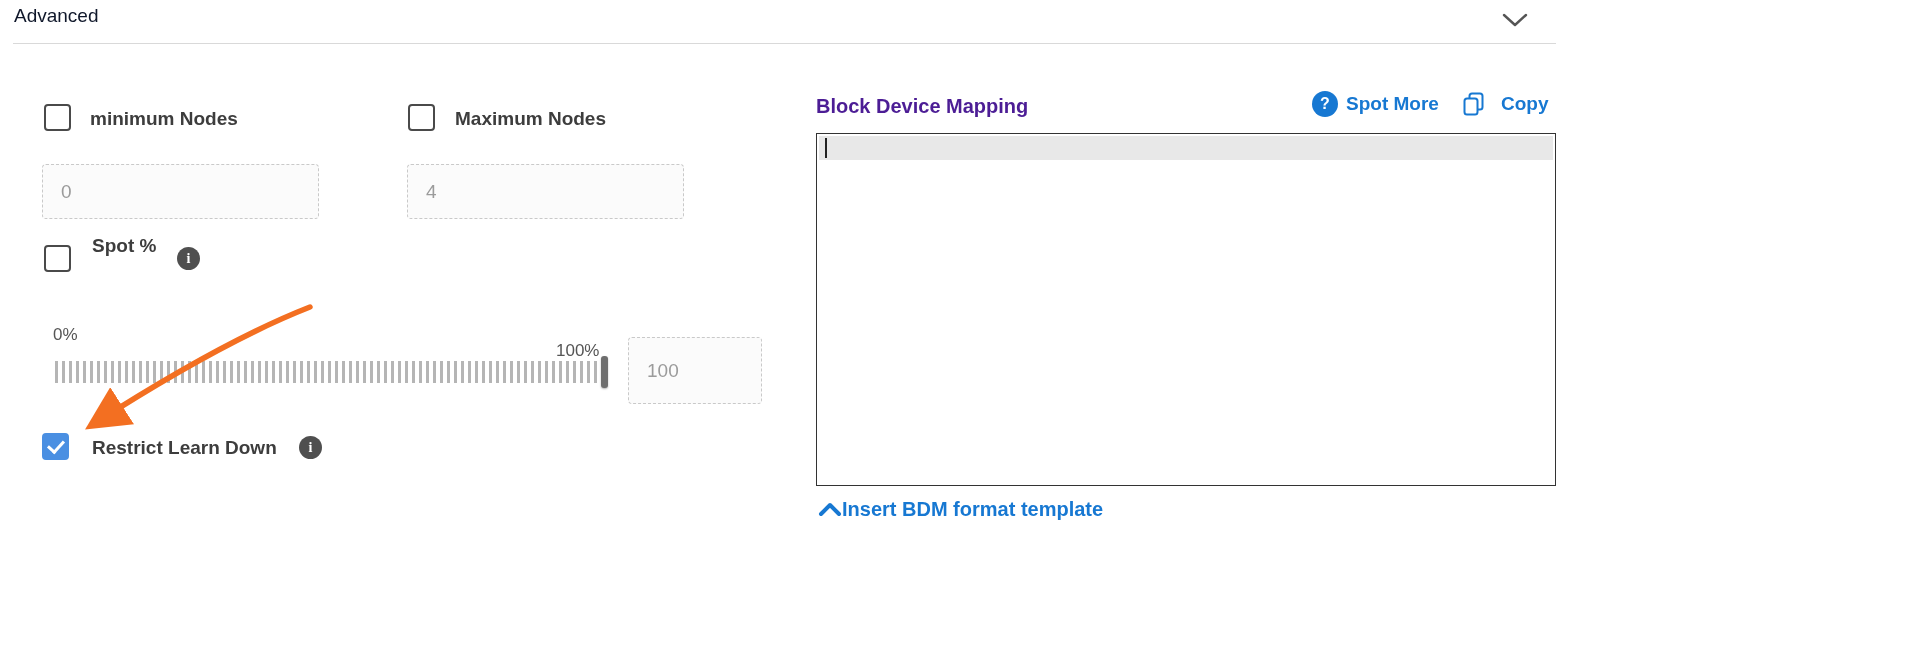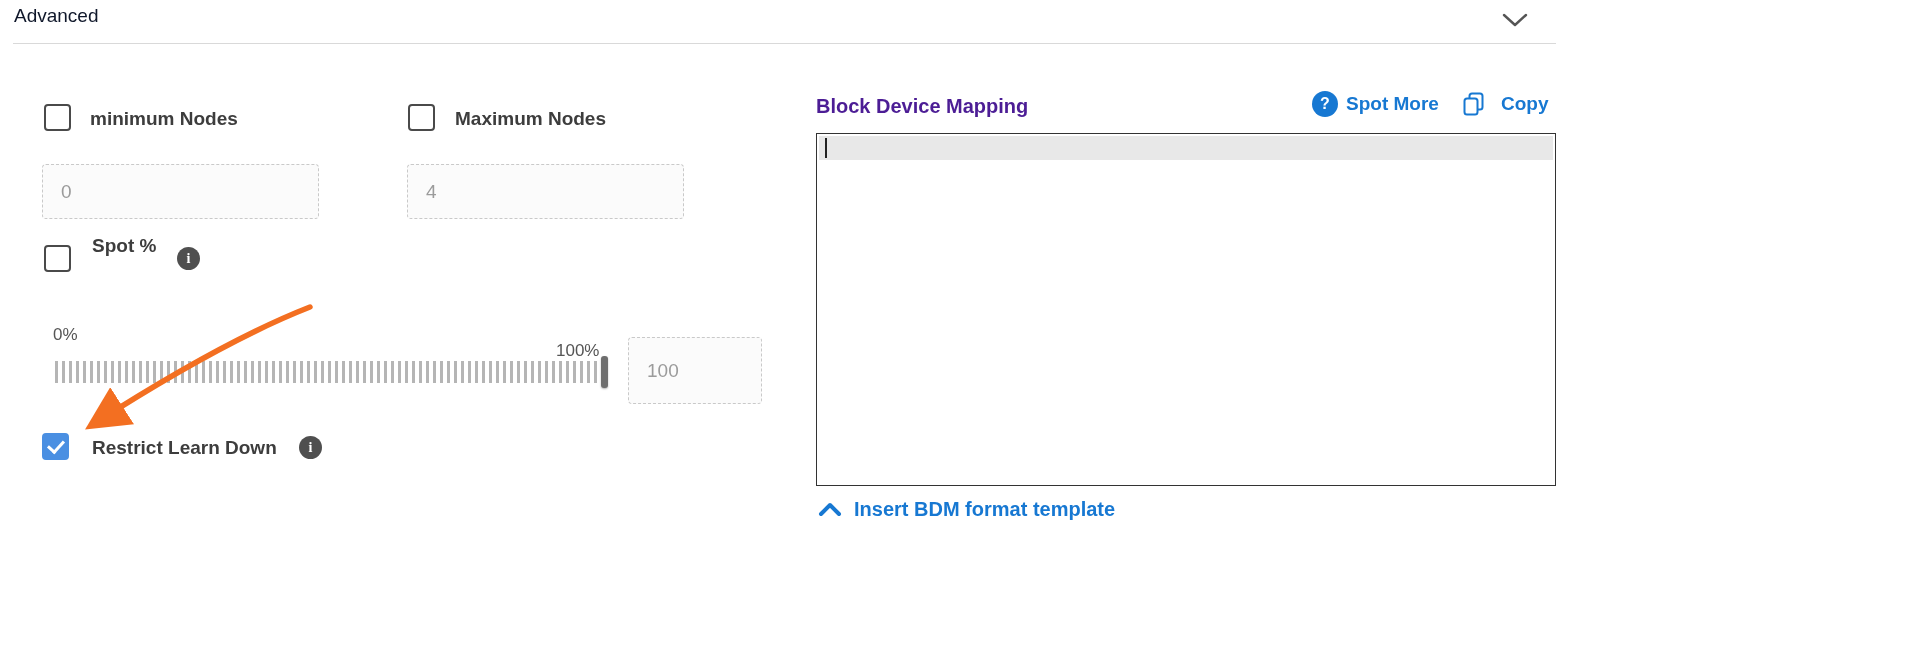--- a/index.html
+++ b/index.html
@@ -95,21 +95,21 @@
     position: absolute; left: 816px; top: 133px; width: 740px; height: 353px;
     border: 1px solid #333; background: #fff; padding: 2px; cursor: text;
   }
   .bdm-active-line { height: 24px; background: #e8e8e8; position: relative; }
   .bdm-cursor {
     position: absolute; left: 6px; top: 2px; width: 2px; height: 20px; background: #222;
   }
 
   .insert-row {
     position: absolute; left: 818px; top: 498px;
-    display: flex; align-items: center; gap: 12px;
+    display: flex; align-items: center; gap: 0;
     color: #1778d2; font-size: 20px; font-weight: 600; cursor: pointer;
   }
 </style>
 </head>
 <body>
 
 <div class="hdr-title">Advanced</div>
 <div class="hdr-chevron">
   <svg width="26" height="15" viewBox="0 0 26 15">
     <polyline points="2,2 13,12 24,2" fill="none" stroke="#555" stroke-width="2.4" stroke-linecap="round" stroke-linejoin="round"></polyline>

